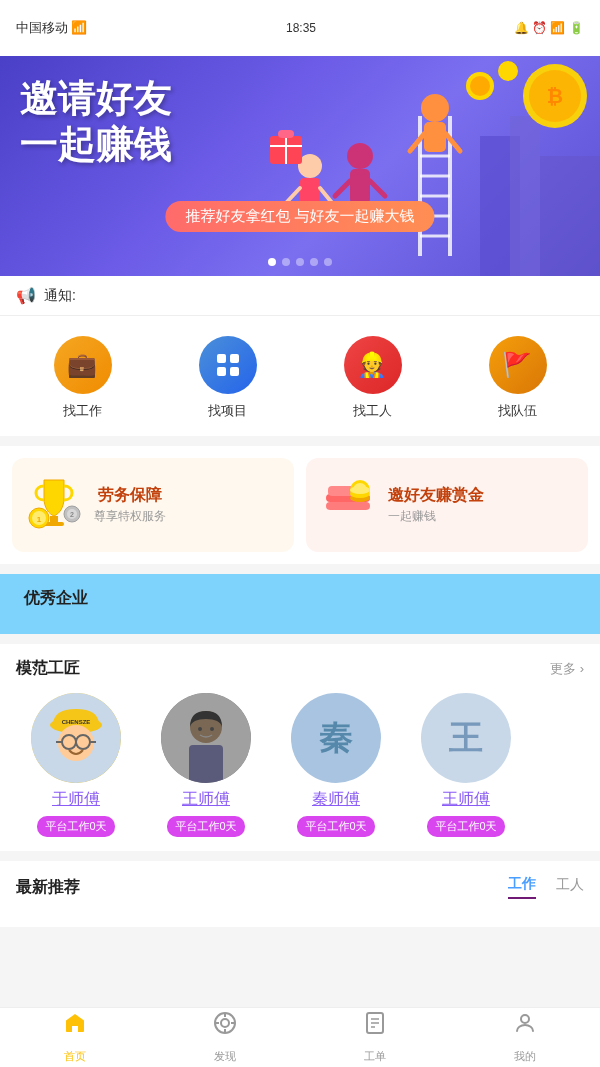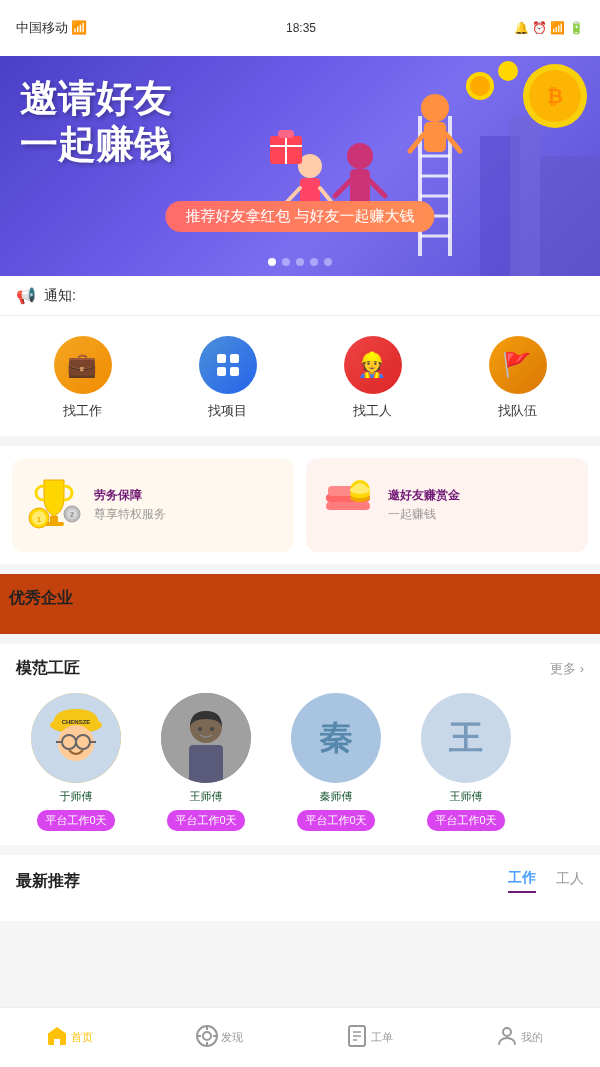--- a/index.html
+++ b/index.html
@@ -131,23 +131,24 @@
       display: flex;
       align-items: center;
       gap: 10px;
       cursor: pointer;
     }
     .feature-card-icon {
       font-size: 40px;
       line-height: 1;
     }
     .feature-card-text .title {
-      font-size: 12px;
+      font-size: 16px;
       font-weight: 700;
-      color: #701a75;
+      color: #c2410c;
+      text-align: center;
     }
     .feature-card-text .sub {
       font-size: 12px;
       color: #999;
       margin-top: 2px;
     }
 
     
     .section {
       background: #fff;
@@ -167,22 +168,22 @@
       color: #222;
     }
     .section-more {
       font-size: 13px;
       color: #999;
       cursor: pointer;
     }
 
     
     .companies-section {
-      background: #c2410c;
-      padding: 14px 9px;
+      background: #7dd3fc;
+      padding: 14px 24px;
       margin-bottom: 10px;
       min-height: 60px;
     }
 
     
     .workers-grid {
       display: flex;
       gap: 10px;
       overflow-x: auto;
     }
@@ -196,22 +197,23 @@
     .worker-avatar {
       width: 90px; height: 90px;
       border-radius: 50%;
       overflow: hidden;
       display: flex; align-items: center; justify-content: center;
       font-size: 28px;
       font-weight: 700;
       color: #fff;
     }
     .worker-name {
-      font-size: 11px;
-      color: #14532d;
+      font-size: 16px;
+      color: #8b5cf6;
+      text-decoration: underline;
     }
     .worker-badge {
       background: #d946ef;
       color: #fff;
       font-size: 11px;
       padding: 3px 8px;
       border-radius: 10px;
       white-space: nowrap;
     }
 
@@ -245,23 +247,23 @@
       width: 600px;
       height: 60px;
       background: #fff;
       border-top: 1px solid #eee;
       display: flex;
       justify-content: space-around;
       align-items: center;
     }
     .nav-item {
       display: flex;
-      flex-direction: row;
-      align-items: center;
-      gap: 2px;
+      flex-direction: column;
+      align-items: center;
+      gap: 10px;
       cursor: pointer;
       min-width: 60px;
     }
     .nav-icon {
       font-size: 22px;
       line-height: 1;
     }
     .nav-label {
       font-size: 11px;
       color: #999;

